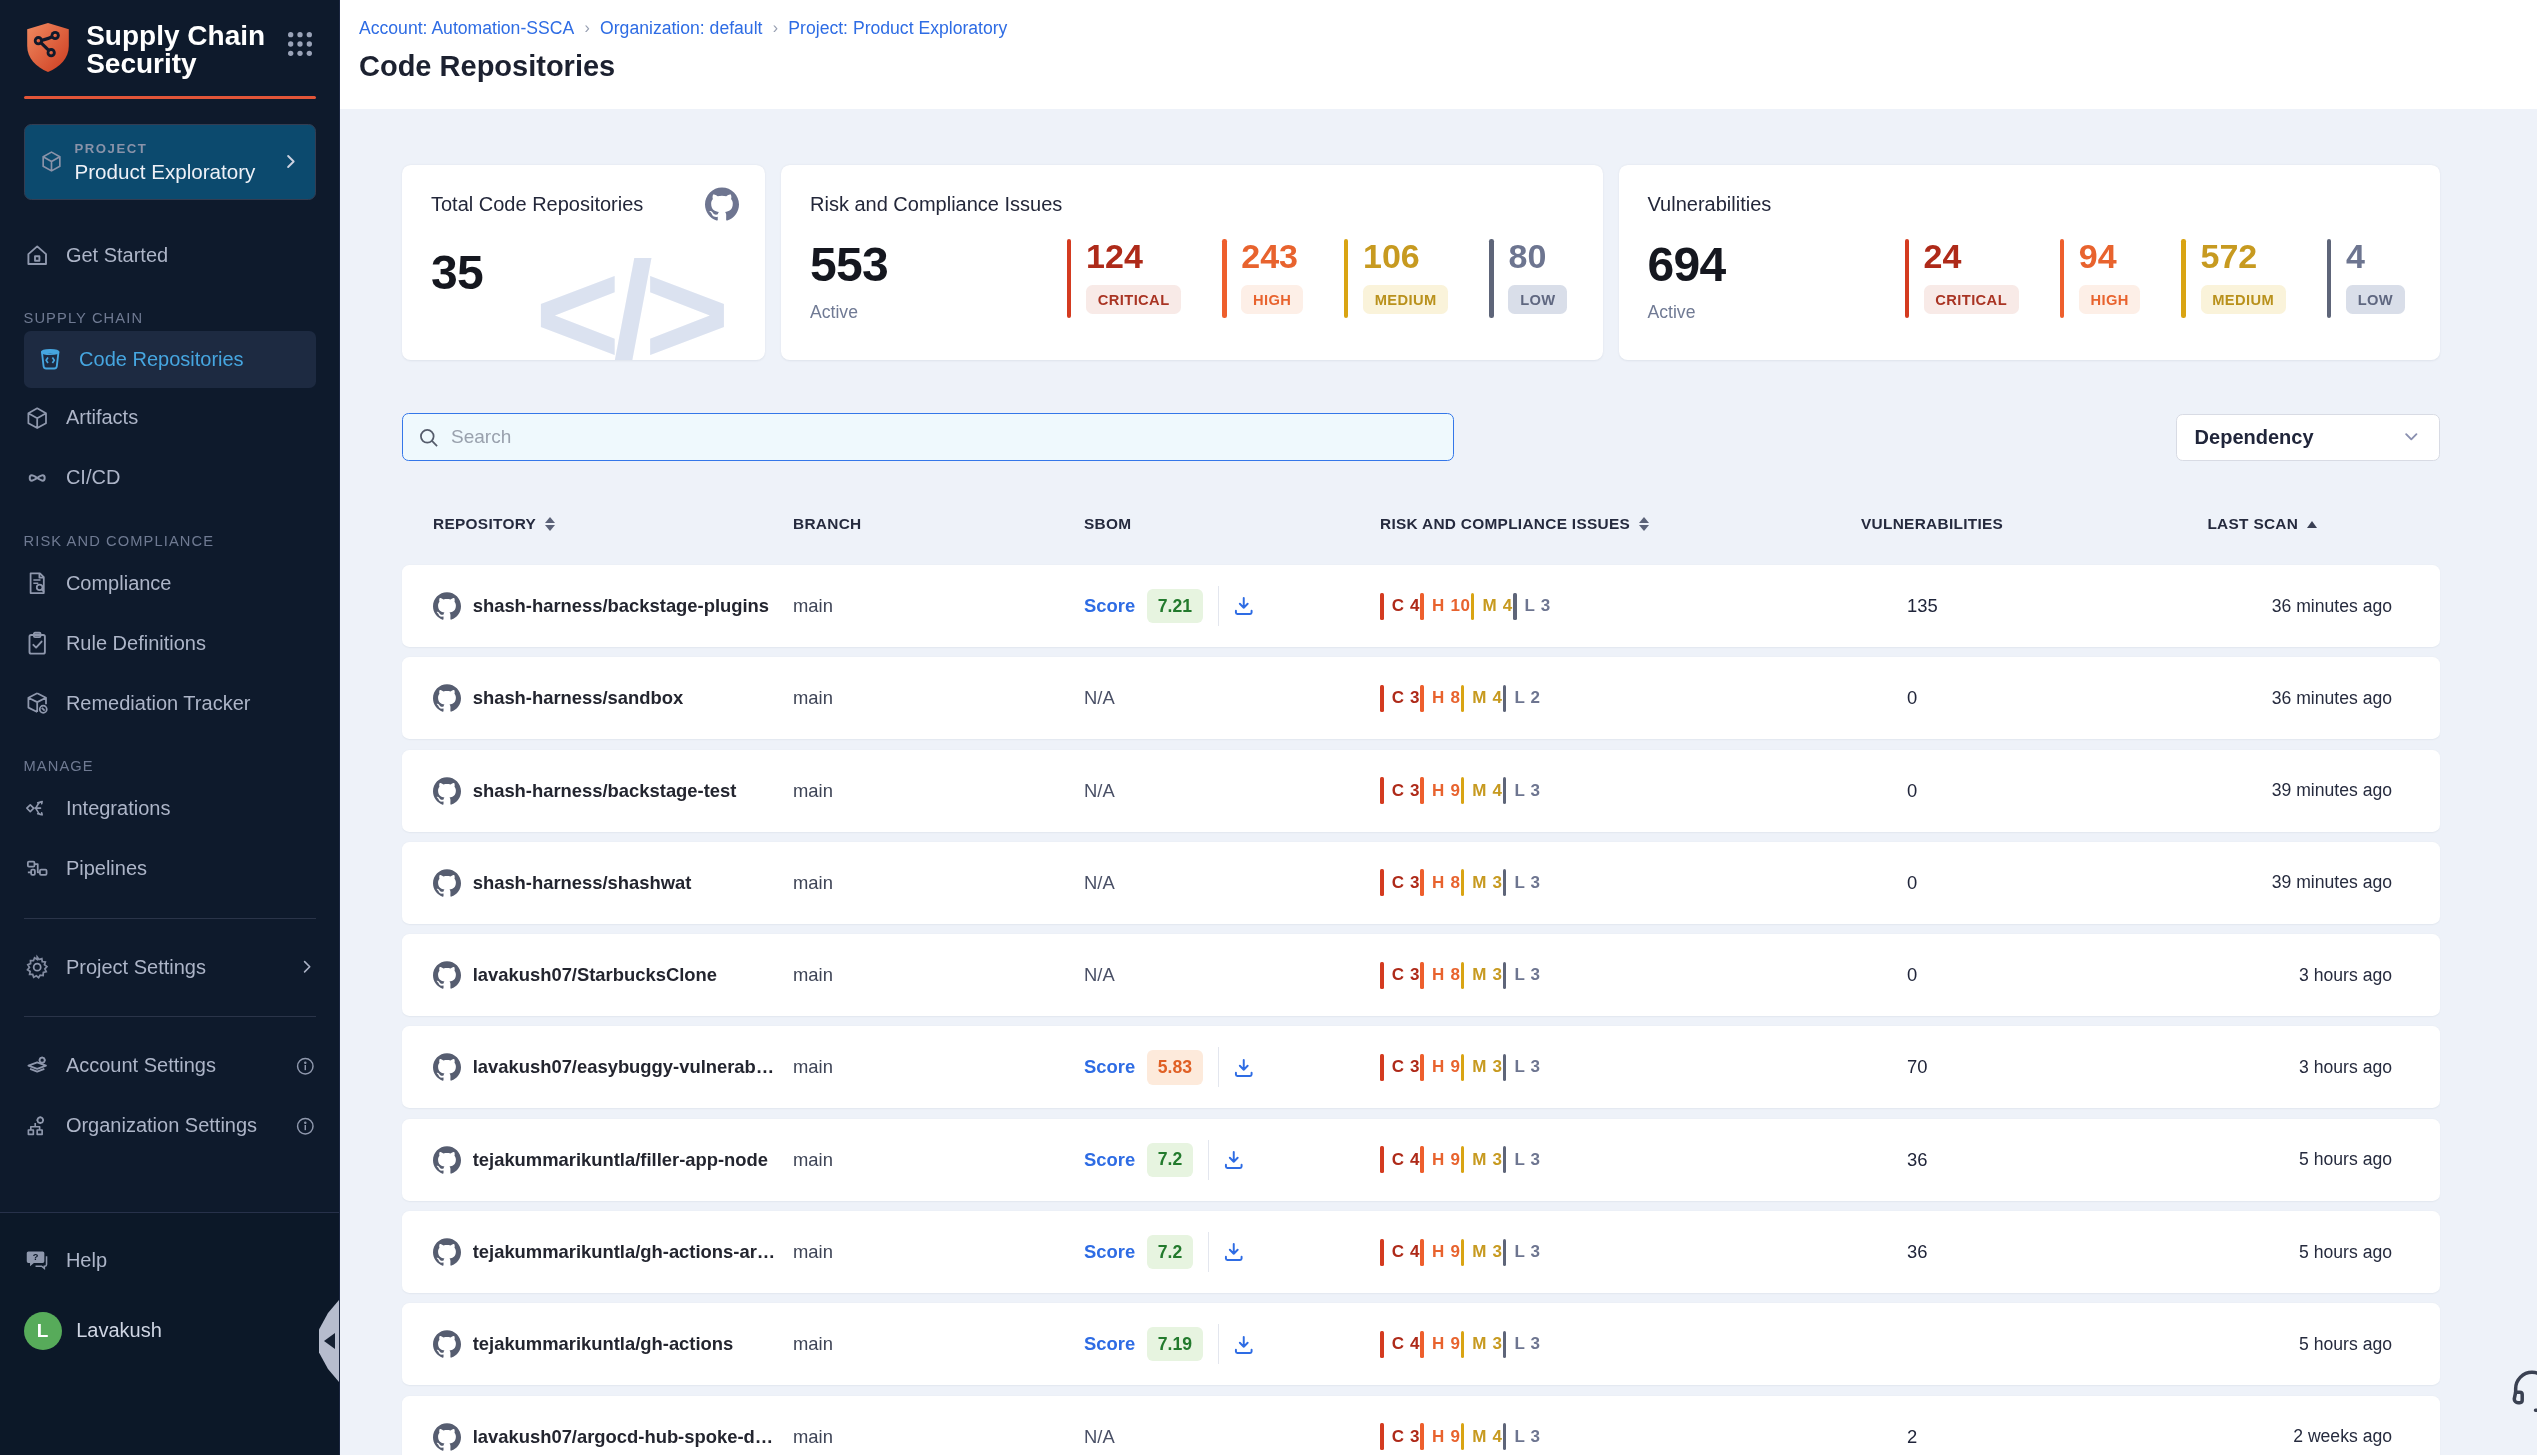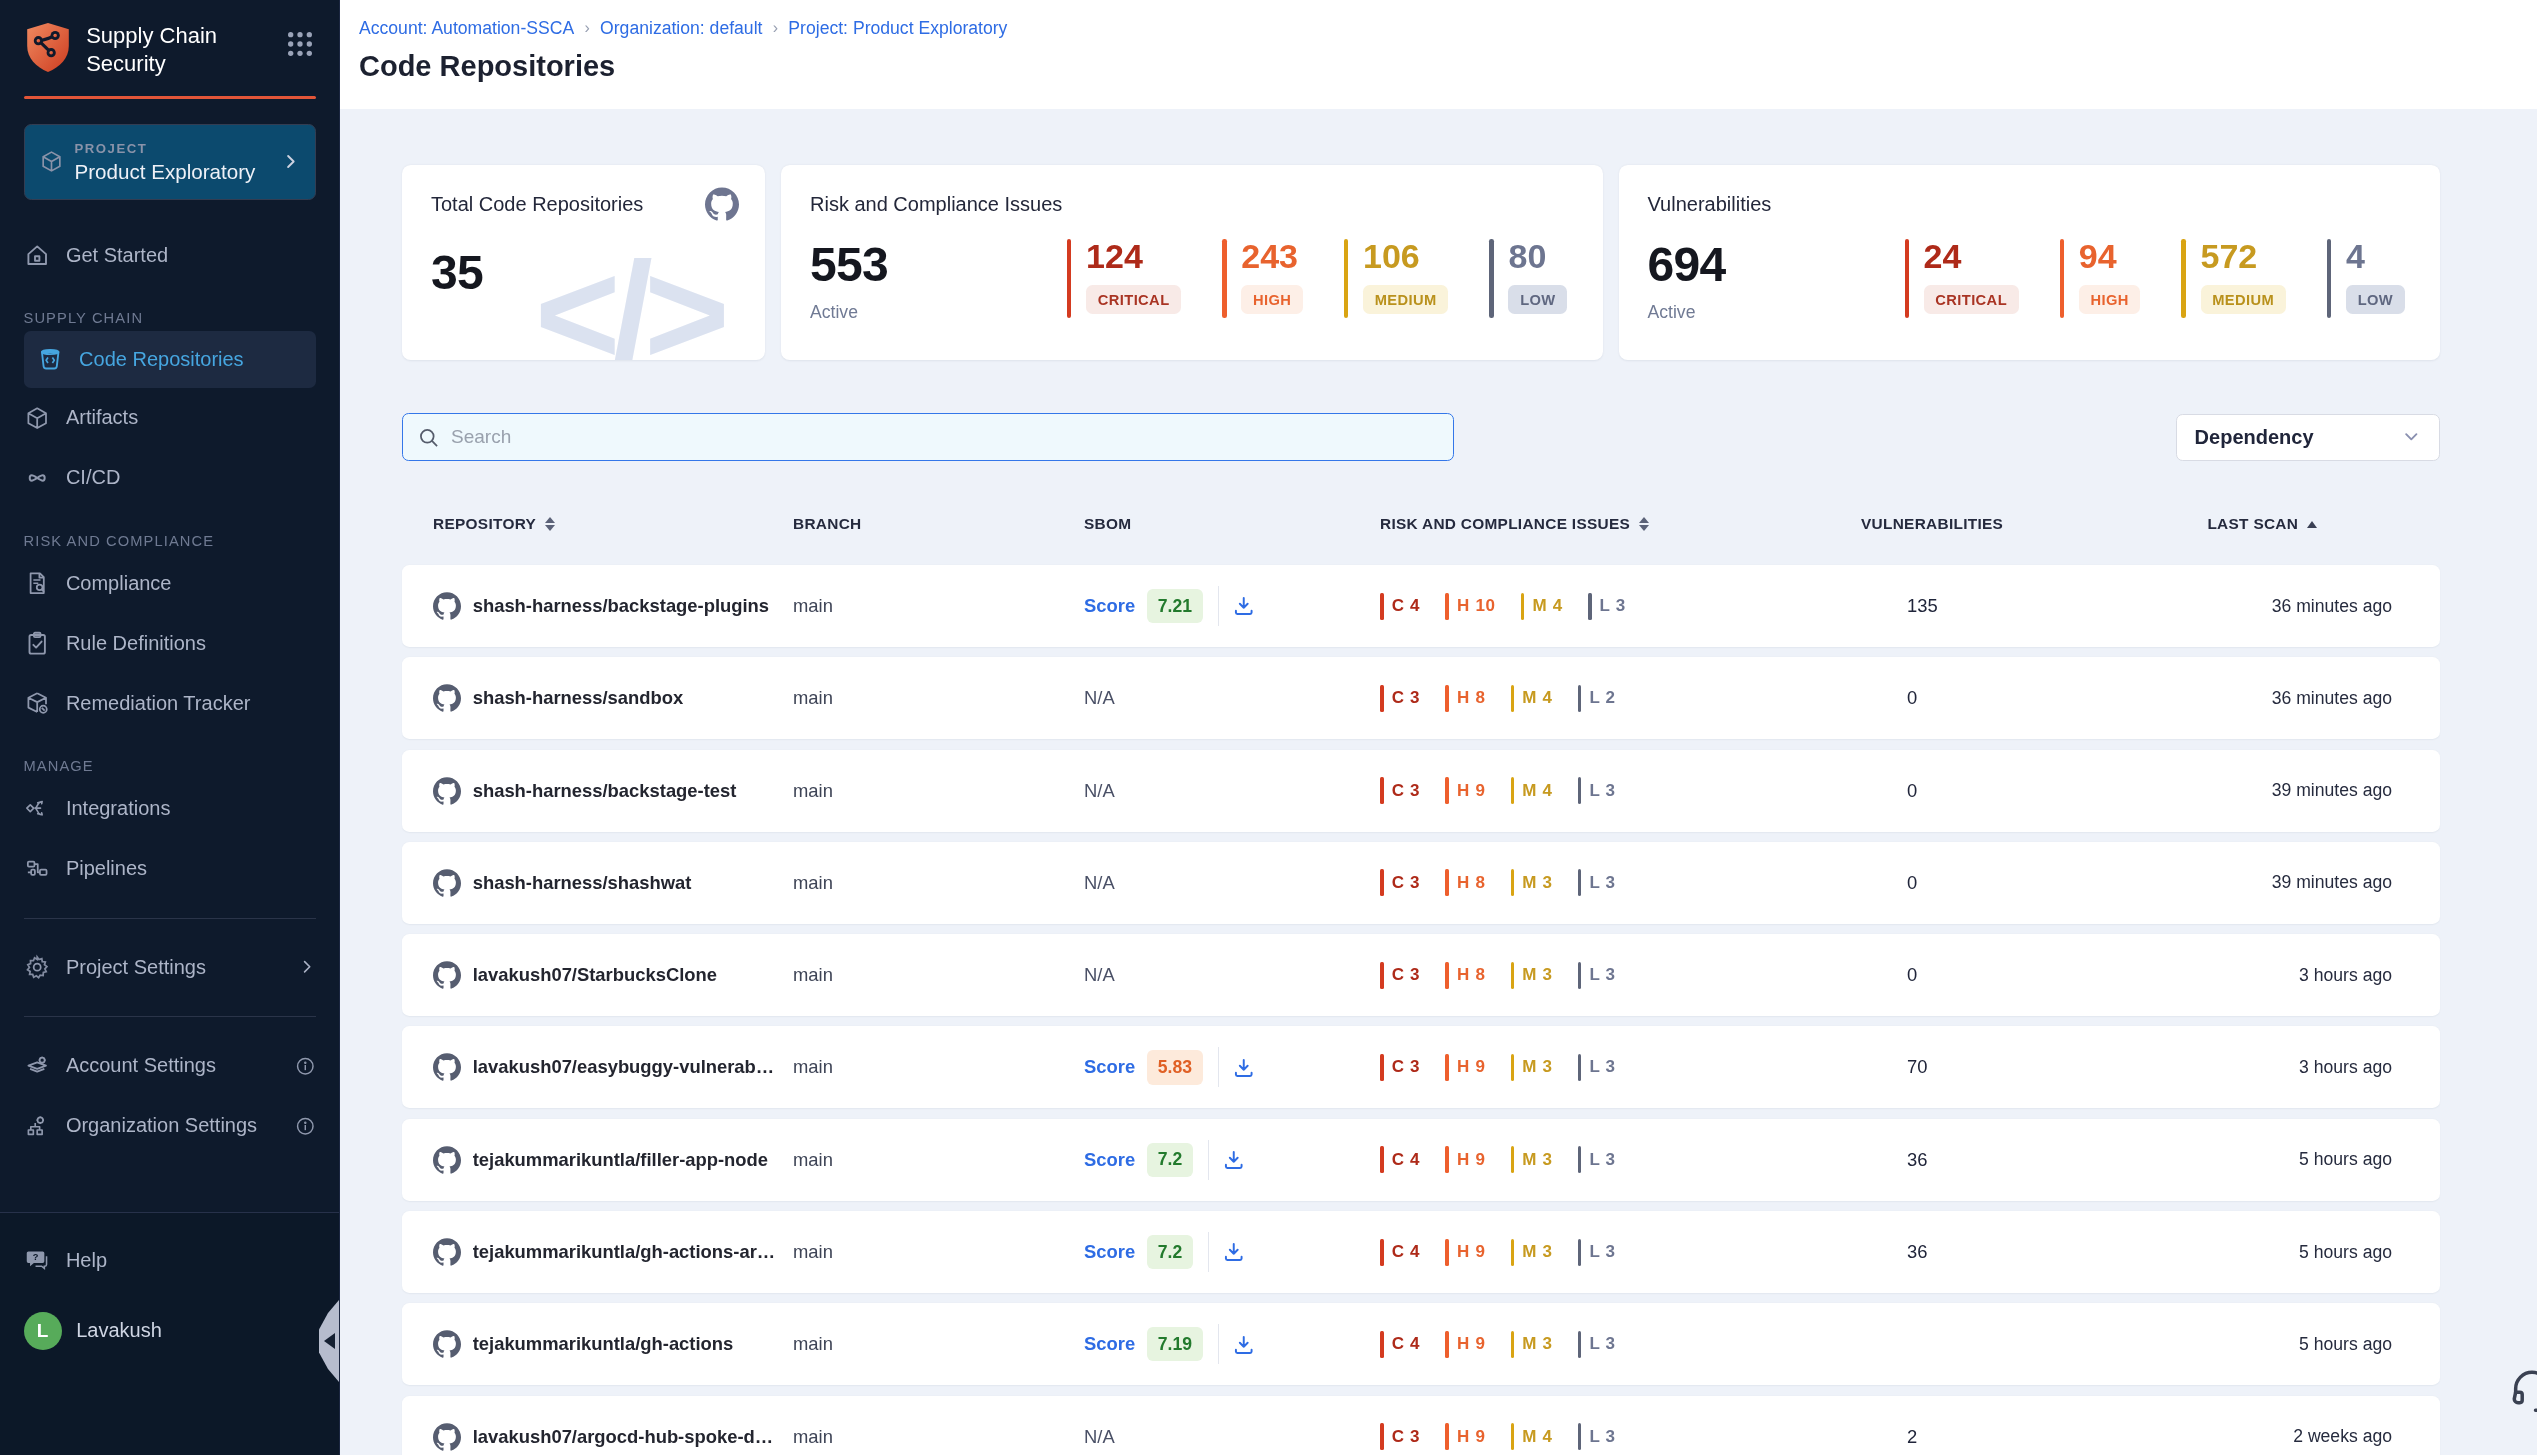--- a/index.html
+++ b/index.html
@@ -6,21 +6,21 @@
   body{
     width:2538px;height:1455px;overflow:hidden;position:relative;
     background:#eef2f9;font-family:"Liberation Sans","DejaVu Sans",sans-serif;
     -webkit-font-smoothing:antialiased;
   }
   
   .sidebar{position:absolute;left:0;top:0;width:340px;height:1455px;background:#0e1a2c;
     border-right:0.7px solid #1b2640;box-sizing:border-box;z-index:5}
   .logo-row{display:flex;align-items:flex-start;padding:20.6px 23.5px 0 23.5px}
   .logo-shield{flex:0 0 auto;margin-right:14.7px}
-  .logo-title{flex:1;color:#fff;font-size:22px;font-weight:400;line-height:28px;padding-top:1.5px}
+  .logo-title{flex:1;color:#fff;font-size:28px;font-weight:700;line-height:28px;padding-top:1.5px}
   .grid-icon{flex:0 0 auto;margin-top:7.3px;cursor:pointer}
   .orange-rule{height:3.7px;background:#e25538;margin:17.6px 23.5px 0 23.5px;border-radius:2.2px}
   .project-card{margin:25px 23.5px 0 23.5px;height:76px;background:#0c4a6e;border:0.7px solid #333d52;
     border-radius:7.3px;display:flex;align-items:center;padding:0 14.7px;box-sizing:border-box;cursor:pointer}
   .project-mid{flex:1;margin-left:10.3px}
   .proj-label{font-size:13.2px;font-weight:700;letter-spacing:1.5px;color:#8a93a9}
   .proj-name{font-size:20.6px;color:#eef1f7;margin-top:4.4px}
   .nav-item{display:flex;align-items:center;height:60px;padding:0 23.5px;cursor:pointer}
   .nav-item .nav-ic{width:26.4px;display:flex;justify-content:center;margin-right:16px}
   .nav-label{font-size:20px;color:#adb5c8}
@@ -100,21 +100,21 @@
   .repo-name{font-size:18.4px;font-weight:600;color:#23252f;white-space:nowrap;overflow:hidden;text-overflow:ellipsis;padding-right:14.7px}
   .branch-cell{font-size:18.4px;color:#3e4456}
   .sbom-cell{display:flex;align-items:center}
   .sbom-score{display:flex;align-items:center}
   .score-label{color:#2e6ce4;font-weight:600;font-size:18.4px;margin-right:11.7px}
   .score-pill{font-size:17.6px;font-weight:700;padding:6.6px 11px;border-radius:5.9px}
   .score-pill.green{background:#e7f4e0;color:#237a2d}
   .score-pill.orange{background:#fdeadb;color:#e06025}
   .sbom-div{width:0.7px;height:40px;background:#e3e6ee;margin:0 13.2px 0 14.7px}
   .sbom-na{font-size:18.4px;color:#4a5066}
-  .risk-cell{display:flex;align-items:center;gap:25px}
+  .risk-cell{display:flex;align-items:center;gap:0}
   .risk-item{display:flex;align-items:center}
   .rbar{width:3.7px;height:27px;border-radius:1.5px;margin-right:8px}
   .rtxt{font-size:17px;font-weight:700;letter-spacing:0.7px;white-space:nowrap}
   .risk-item.c .rbar{background:#d43b20}.risk-item.c .rtxt{color:#ae2a19}
   .risk-item.h .rbar{background:#ee5f2d}.risk-item.h .rtxt{color:#e8632e}
   .risk-item.m .rbar{background:#d9a413}.risk-item.m .rtxt{color:#c79a20}
   .risk-item.l .rbar{background:#5e6579}.risk-item.l .rtxt{color:#6d7590}
   .vuln-cell{padding-left:46px;font-size:18.4px;font-weight:500;color:#20253a}
   .scan-cell{text-align:right;padding-right:48px;font-size:17.6px;color:#262b3e}
   .headset{position:absolute;right:-22px;bottom:34px;color:#3a4152}

